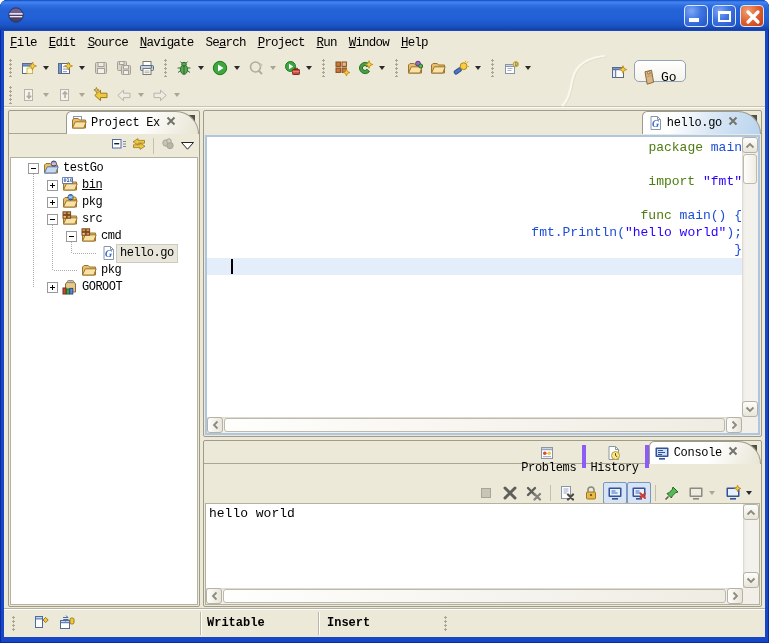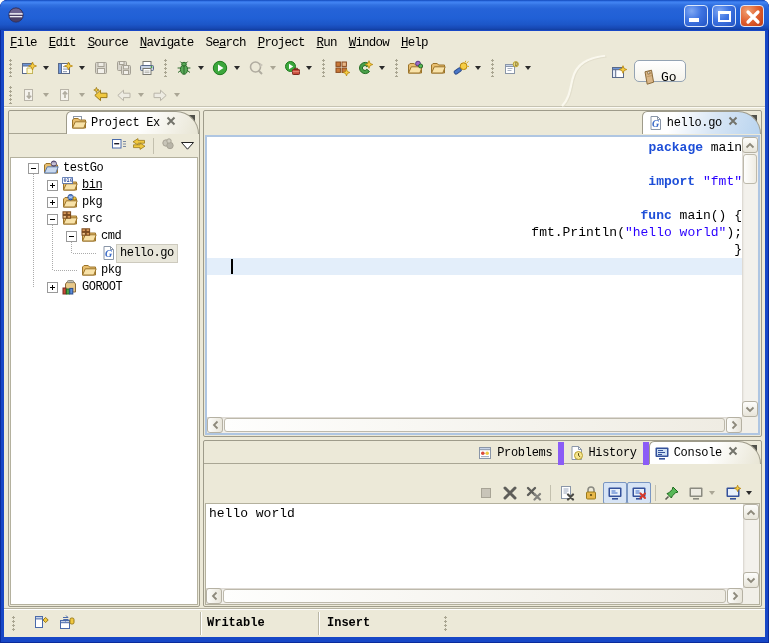--- a/index.html
+++ b/index.html
@@ -66,21 +66,21 @@
   
   .tabrow { position:relative; height:23px; width:100%; }
   .tabrow.with-line::after { content:''; position:absolute; left:0; right:0; bottom:0; height:1px; background:#A9A694; z-index:0; }
   .ctab { z-index:1; }
   .ctab { position:relative; display:inline-flex; align-items:center; height:23px; padding:0 6px 0 4px; font-size:12px; letter-spacing:-0.3px; }
   .ctab .icon { width:16px; height:16px; margin-right:4px; }
   .ctab .closex { margin-left:6px; }
   .ctab.selected { background:linear-gradient(115deg,#FFFFFF 55%, #E8E5D4 100%);
     border:1px solid #9E9B8A; border-bottom:none; border-radius:7px 30px 0 0; padding-right:22px; }
   .ctab.selected.focused { background:linear-gradient(110deg,#FFFFFF 25%, #D8E6F5 60%, #B9D4EF 100%); }
-  .ctab.plain { border-right:6px solid #8b5cf6; }
+  .ctab.plain { border-right:4px solid #8b5cf6;flex-direction:column; }
   .viewbtns { position:absolute; right:4px; top:4px; display:flex; gap:7px; }
   .vb-min { width:13px; height:9px; border:2px solid #50504A; border-top-width:3px; margin-top:3px; }
   .vb-max { width:13px; height:12px; border:2px solid #50504A; border-top-width:4px; }
 
   
   #pv-toolbar { position:relative; height:22px; width:100%; }
   #pv-toolbar .right { position:absolute; right:2px; top:1px; display:flex; align-items:center; }
   #pv-toolbar .icon { width:17px; height:17px; }
   #pv-toolbar .tbtn { padding:1px 2px; }
   .vsep { width:1px; height:16px; background:#C3C0AE; margin:0 4px; }
@@ -100,23 +100,23 @@
     background-image:linear-gradient(180deg,#ABABAB 0 1px, rgba(0,0,0,0) 1px 2px); background-size:1px 2px; }
   .tguide-h { position:absolute; height:1px;
     background-image:linear-gradient(90deg,#ABABAB 0 1px, rgba(0,0,0,0) 1px 2px); background-size:2px 1px; }
 
   
   #editor-body { position:absolute; left:1px; right:1px; top:24px; bottom:1px;
     border:2px solid #AFC6E2; background:#fff; }
   #code { position:absolute; left:0; top:0; right:16px; bottom:16px; background:#fff; overflow:hidden; }
   .cline { position:absolute; left:0; width:100%; height:17px; line-height:17px; white-space:pre; padding-left:24px; font-size:13px; }
   .cline.current { background:#E3EEFA; }
-  .tok-keyword { color:#1d4ed8; font-weight:bold; }
+  .tok-keyword { color:#4d7c0f; font-weight:normal; }
   .tok-string { color:#2A00FF; }
-  .tok-plain { color:#000000; }
+  .tok-plain { color:#1d4ed8; }
   .caret { position:absolute; left:24px; top:1px; width:2px; height:15px; background:#000; }
 
   
   .sb-v { position:absolute; right:0; top:0; bottom:16px; width:16px; background:#F3F1EC;
     box-shadow: inset 1px 0 2px rgba(160,155,140,.35); }
   .sb-h { position:absolute; left:0; right:16px; bottom:0; height:16px; background:#F3F1EC;
     box-shadow: inset 0 1px 2px rgba(160,155,140,.35); }
   .sb-btn { position:absolute; width:16px; height:16px; background:linear-gradient(180deg,#FDFDFB,#E8E5DA);
     border:1px solid #B5B1A3; border-radius:3px; display:flex; align-items:center; justify-content:center; }
   .sb-h .sb-btn { background:linear-gradient(90deg,#FDFDFB,#E8E5DA); }

